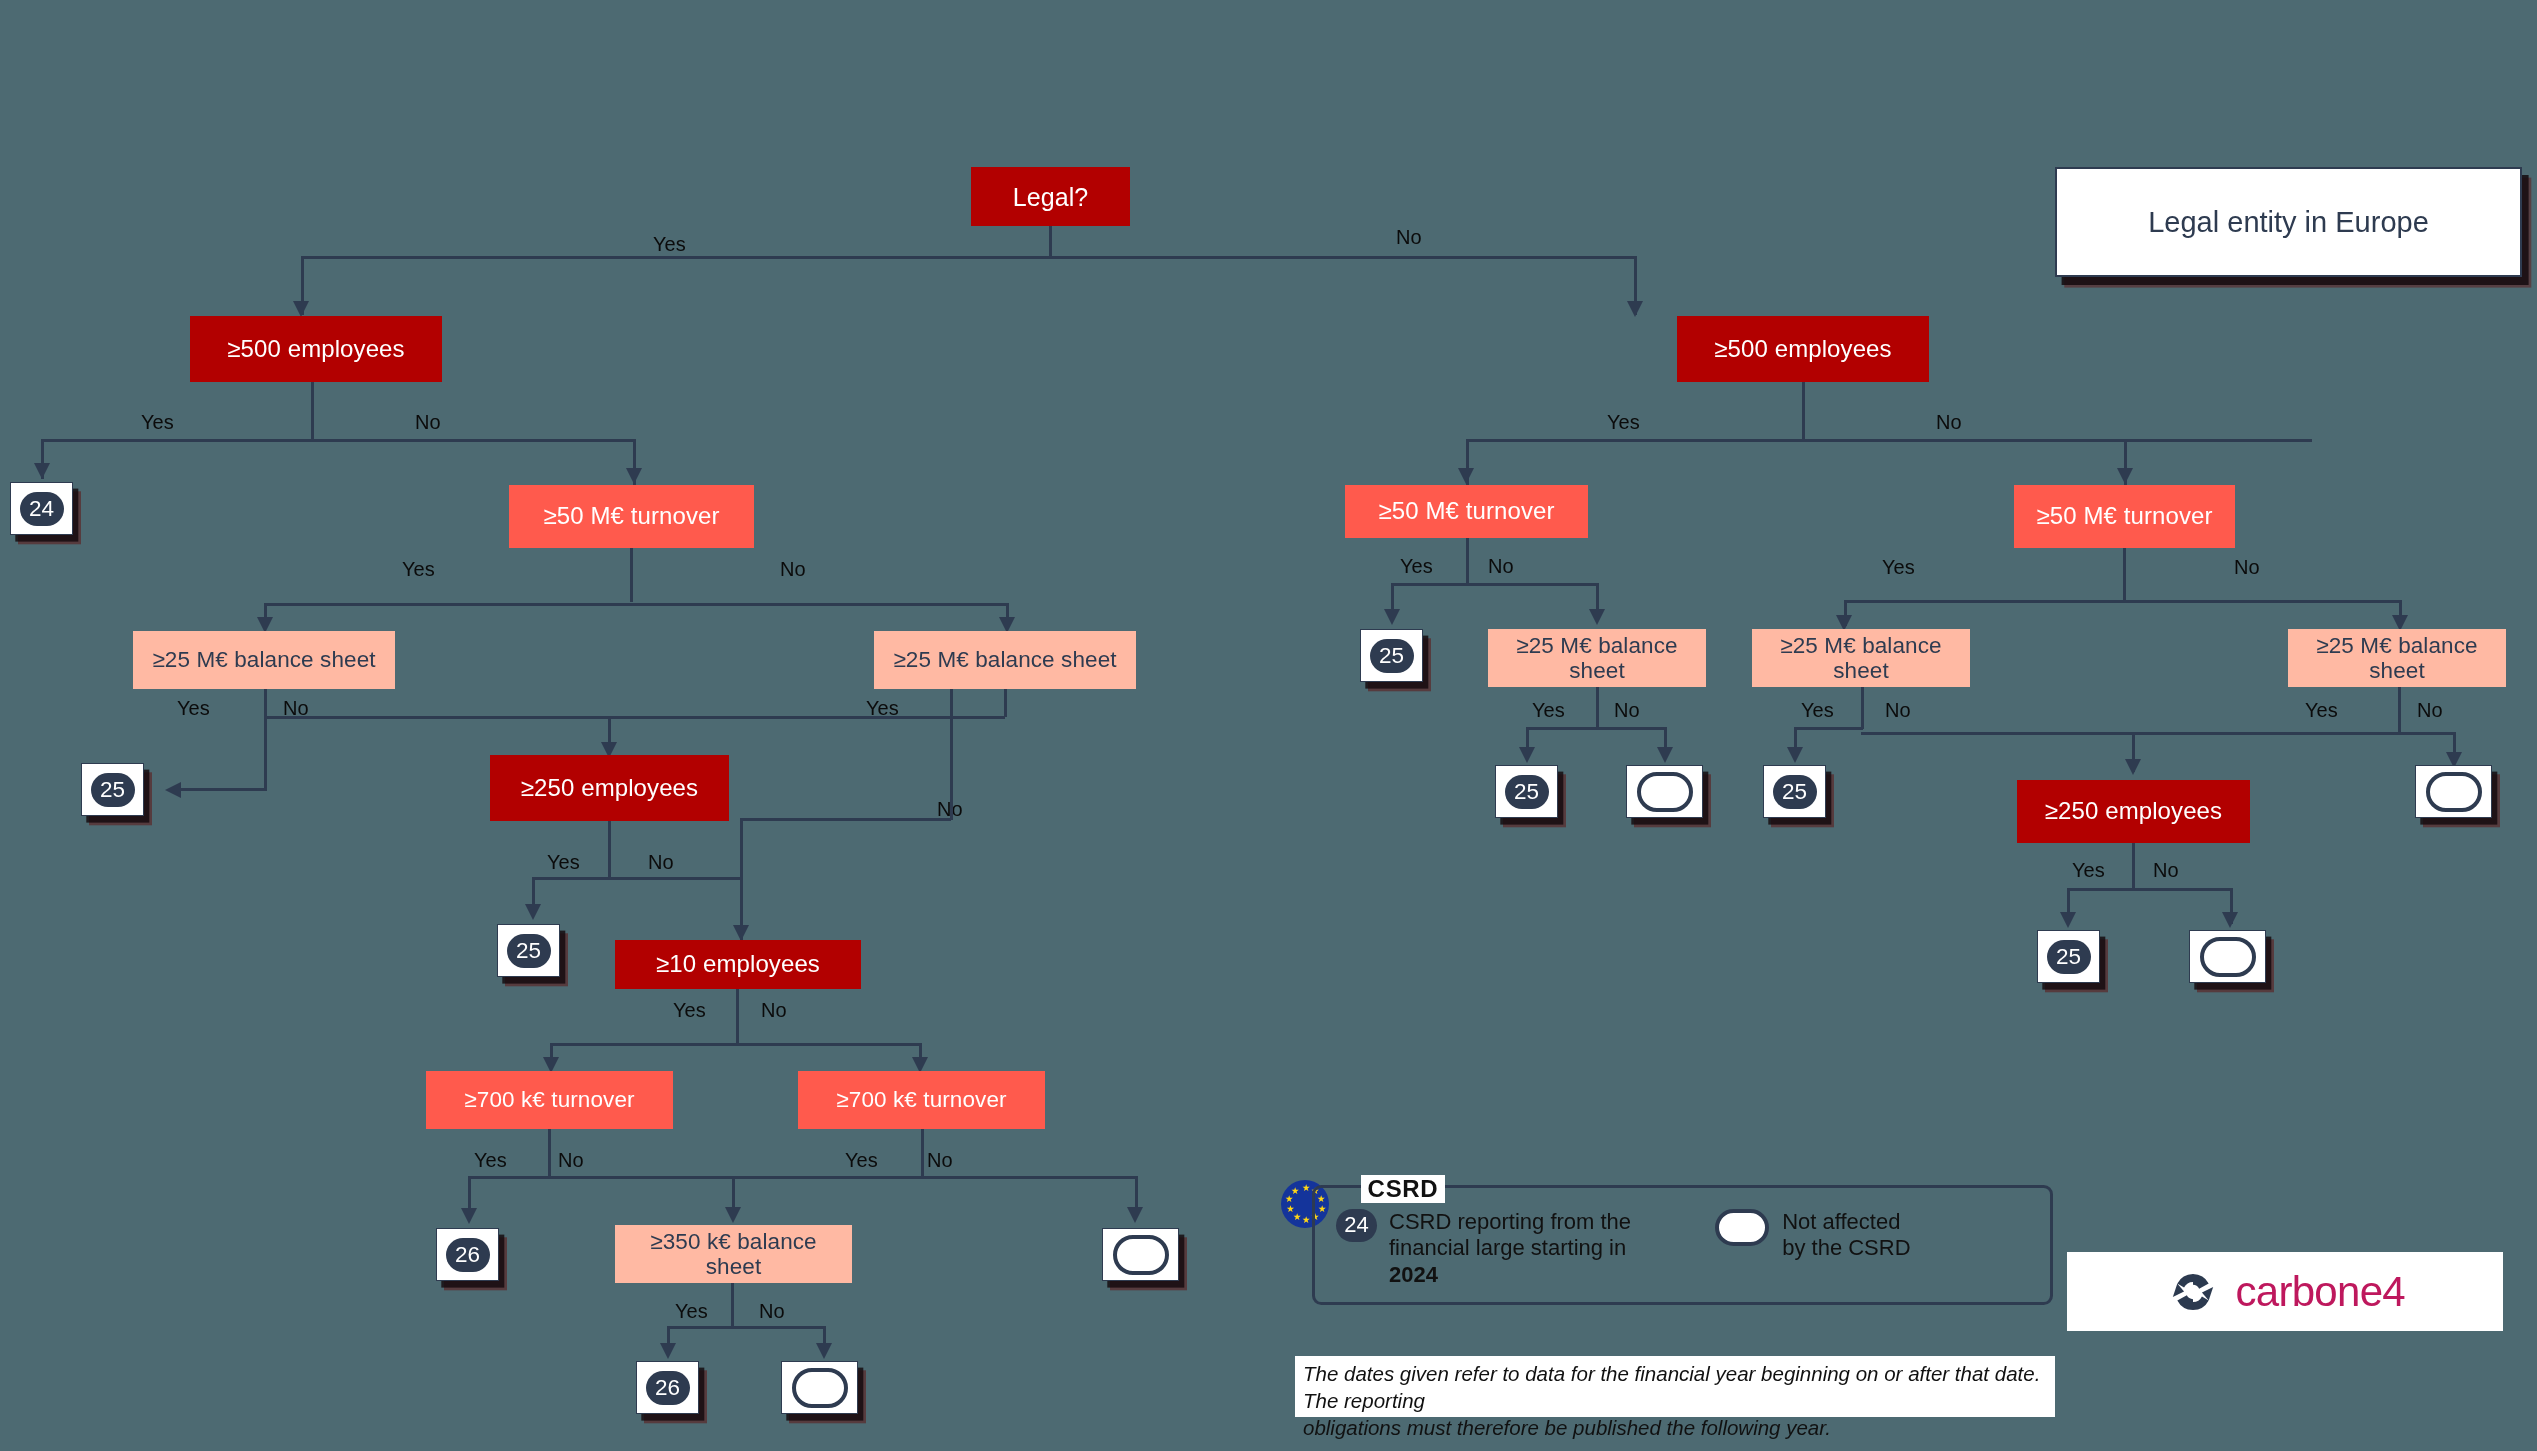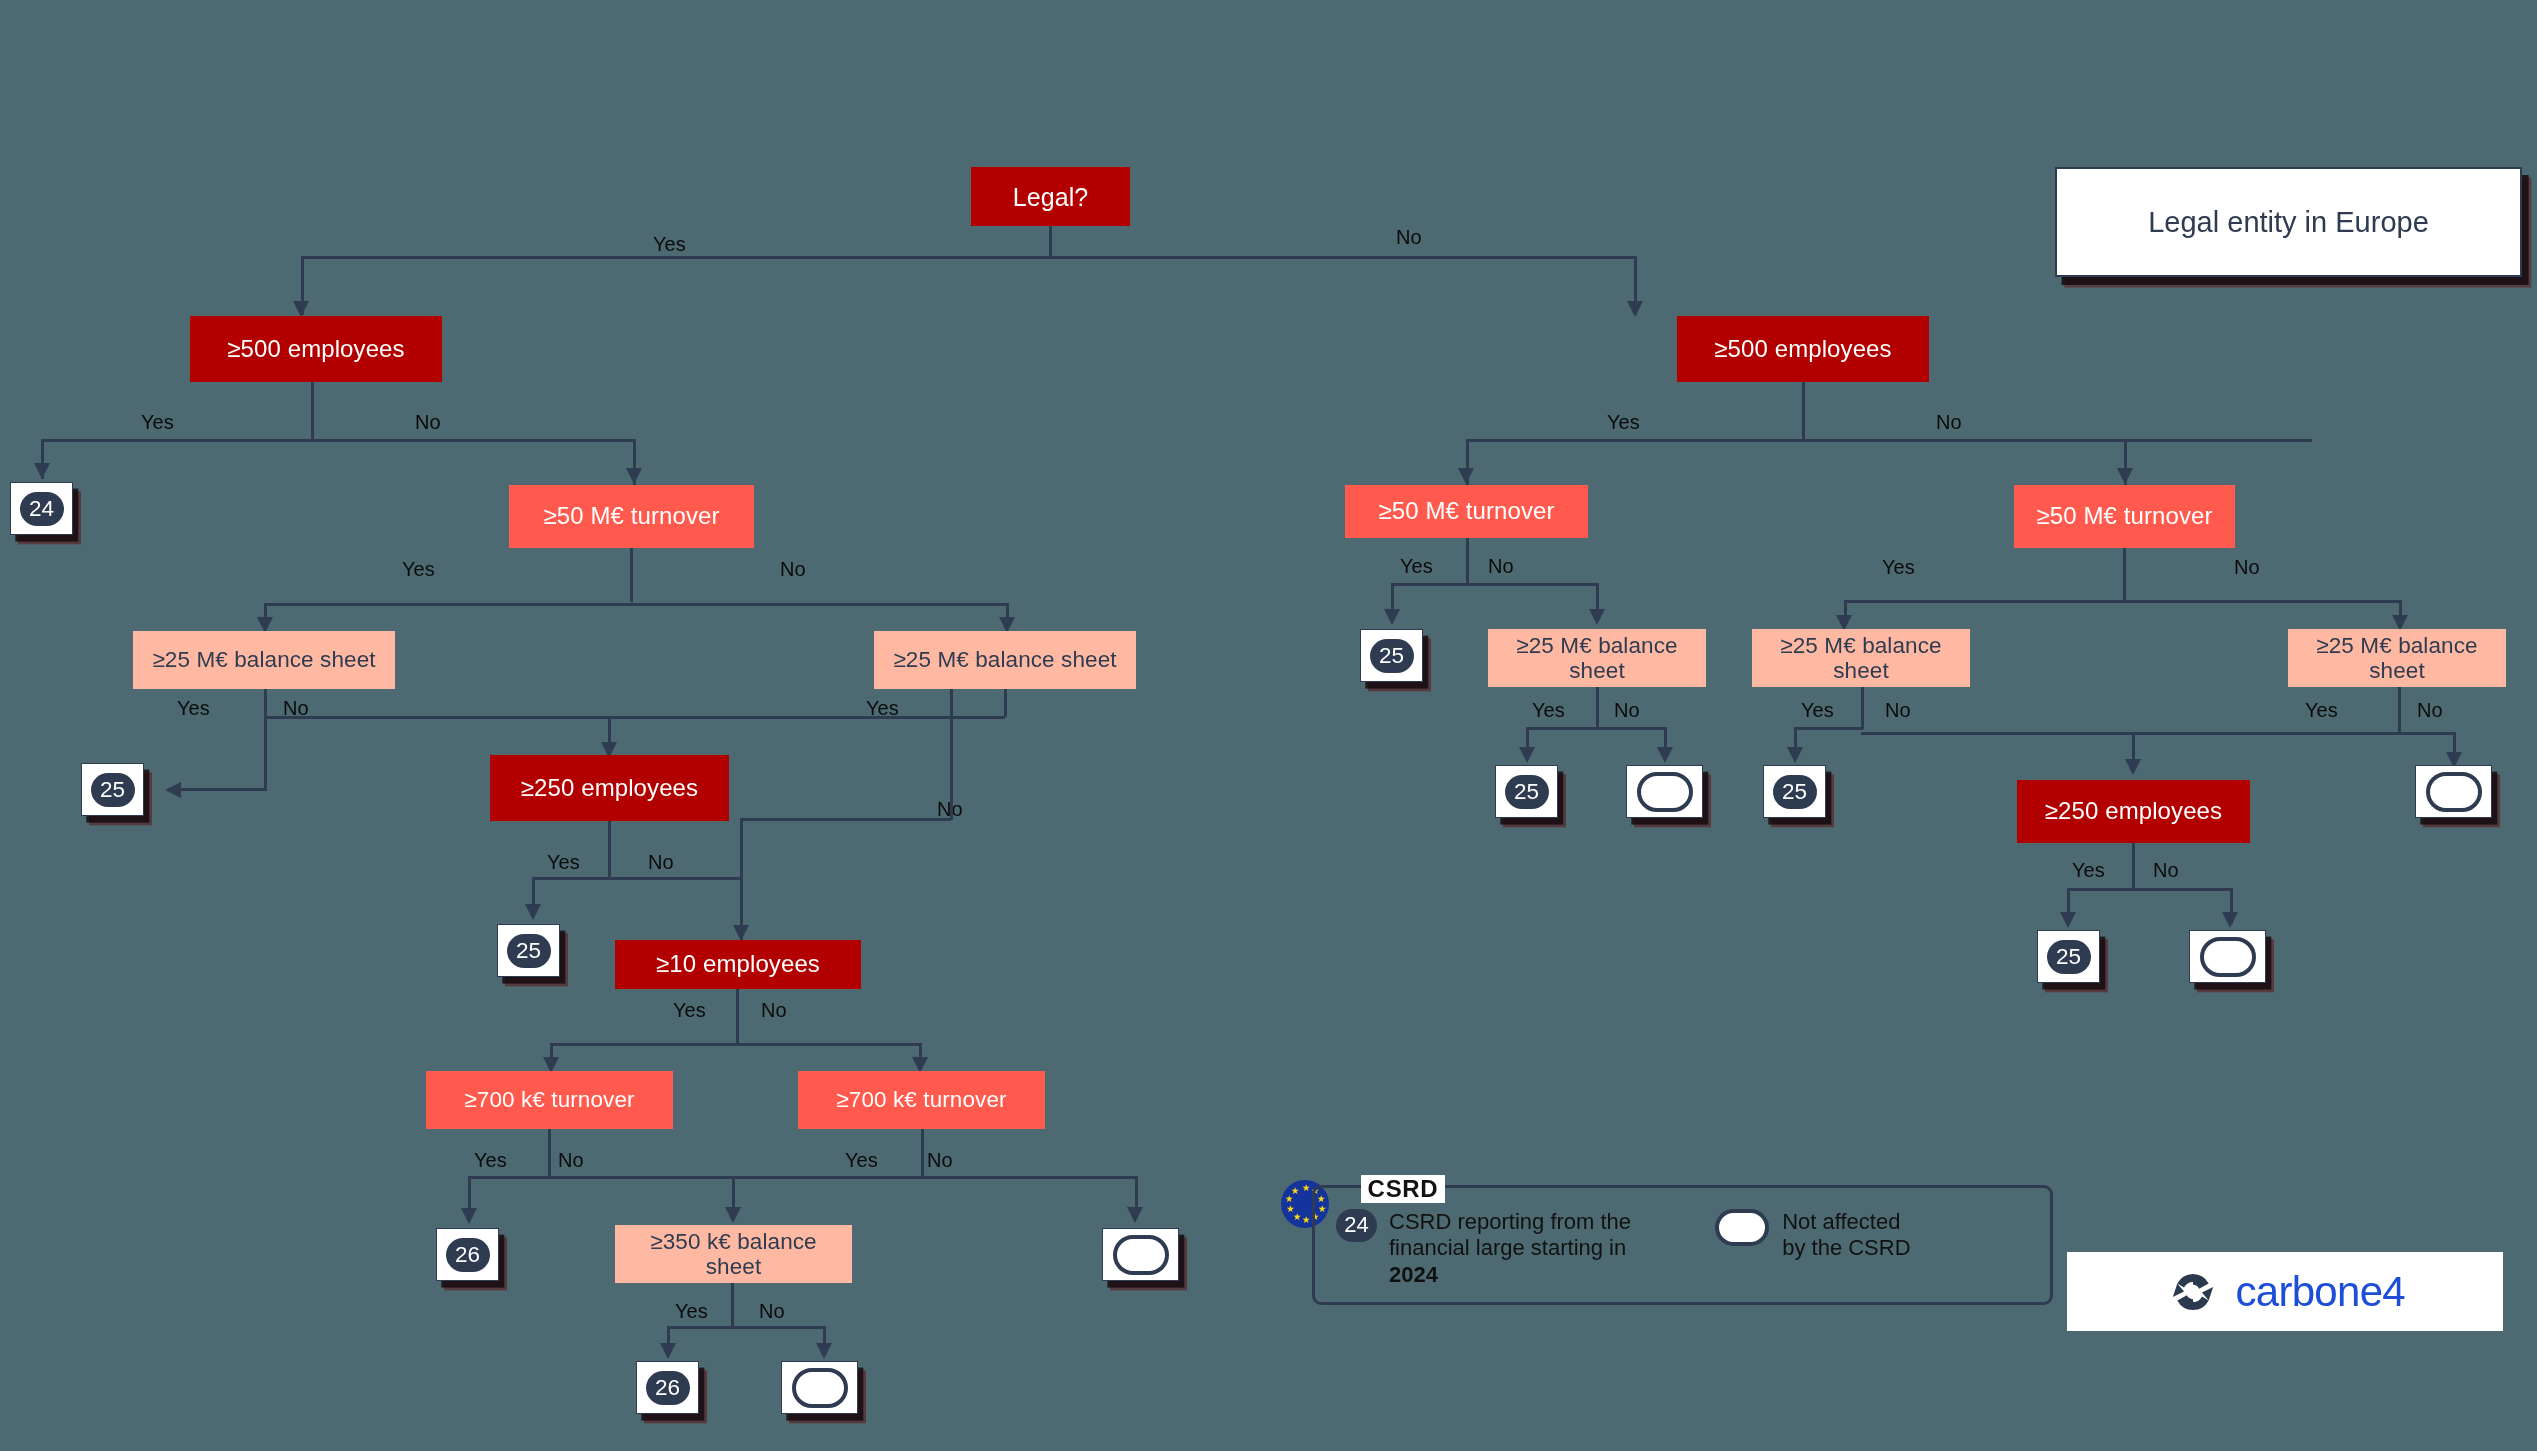--- a/index.html
+++ b/index.html
@@ -179,21 +179,21 @@
   
   #logo {
     position: absolute;
     left: 2067px; top: 1252px;
     width: 436px; height: 79px;
     background: #ffffff;
     display: flex; align-items: center; justify-content: center;
     gap: 14.5px;
   }
   #logo .logo-text {
-    color: #1d4ed8;
+    color: #be185d;
     font-size: 42px;
     letter-spacing: -0.7px;
   }
 </style>
 </head>
 <body>
 
 <div id="canvas">
 
 
@@ -490,20 +490,24 @@
   </div>
 
   <div class="legend-entry" style="left:1715px; top:1209px; width:291px;">
     <div class="badge-pill" style="width:46px; height:29px; flex:0 0 auto; margin-right:13.2px; border-width:4px;"></div>
     <div>
       <div>Not affected</div>
       <div>by the CSRD</div>
     </div>
   </div>
 
+  <div id="footnote">
+    <div>The dates given refer to data for the financial year beginning on or after that date. The reporting</div>
+    <div>obligations must therefore be published the following year.</div>
+  </div>
 
   <div id="logo">
     <svg width="56" height="56" viewBox="0 0 100 100">
       <path d="M50 18 a32 32 0 0 1 28 17 l-17 9 a13 13 0 0 0 -11 -7 z" fill="#2c3a4f"></path>
       <path d="M78 35 l-17 9 a13 13 0 0 1 0 12 l17 9 a32 32 0 0 0 0 -30 z" fill="#2c3a4f" opacity="0"></path>
       <path d="M22 35 a32 32 0 0 1 28 -17 v14 a18 18 0 0 0 -16 10 z" fill="#2c3a4f"></path>
       <path d="M50 82 a32 32 0 0 1 -28 -17 l17 -9 a13 13 0 0 0 11 7 z" fill="#2c3a4f"></path>
       <path d="M78 65 a32 32 0 0 1 -28 17 v-14 a18 18 0 0 0 16 -10 z" fill="#2c3a4f"></path>
       <path d="M22 35 l-8 24 l20 -10 z" fill="#2c3a4f"></path>
       <path d="M78 65 l8 -24 l-20 10 z" fill="#2c3a4f"></path>

